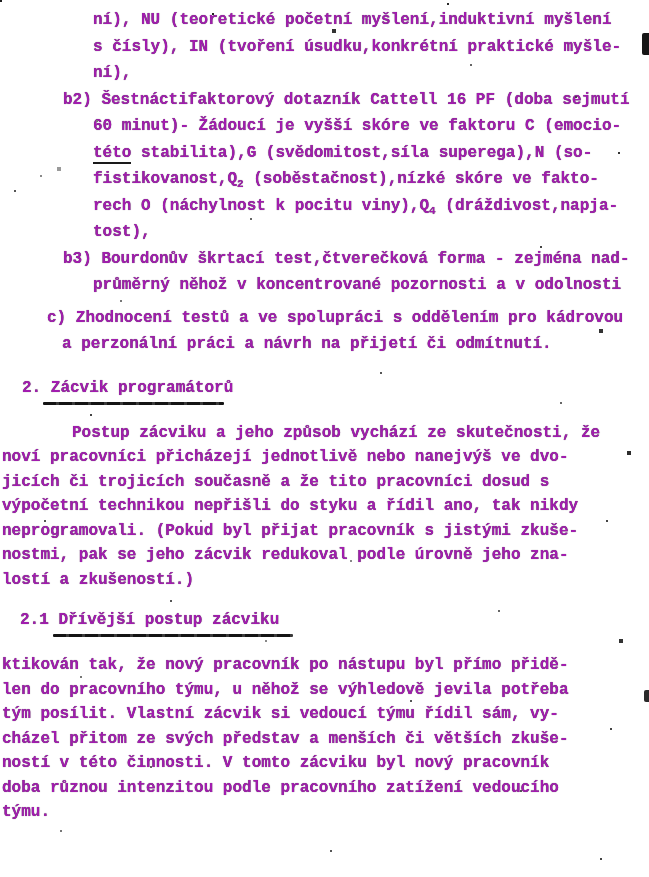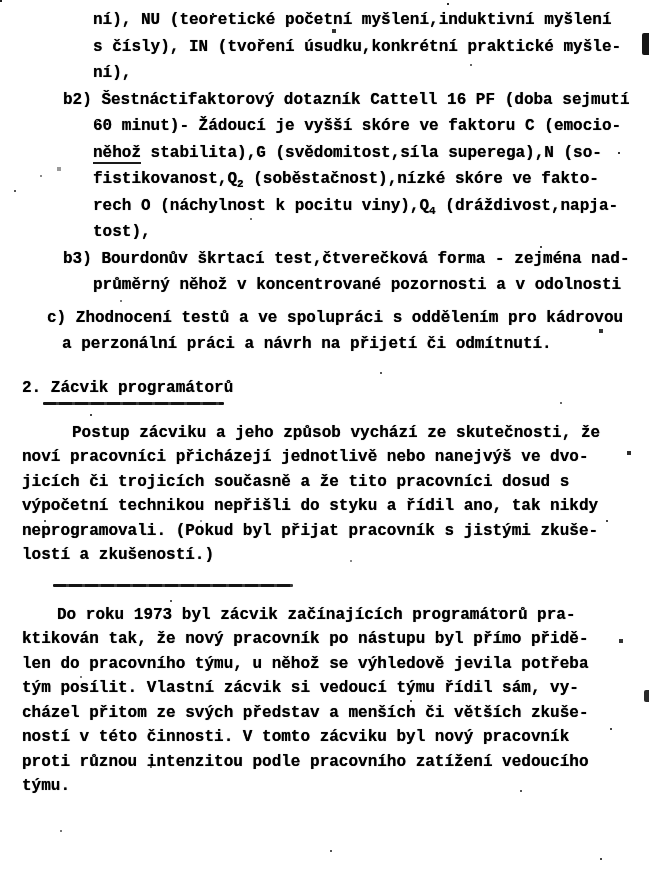--- a/index.html
+++ b/index.html
@@ -8,33 +8,33 @@
     background:#ffffff;
     overflow:hidden;
     position:relative;
     font-family:"Liberation Mono","DejaVu Sans Mono",monospace;
   }
   .doc{
     position:relative;
     width:649px;height:877px;
     padding-top:7px;
     box-sizing:border-box;
-    color:#000000;
+    color:#a21caf;
     font-size:16px;
     font-weight:bold;
     letter-spacing:0;
     text-shadow:0 0 .7px rgba(10,10,10,.85);
   }
   .line{white-space:pre;line-height:26.5px;}
   
   .cont-b{margin-left:93px;}
   .item-b{margin-left:63px;}
   .item-c{margin-left:18px;}
   .cont-c{margin-left:33px;}
-  .p{margin-left:22px;}
+  .p{margin-left:2px;}
   .p-first{margin-left:72px;}
   .p-first2{margin-left:57px;}
   .h2{margin-left:22px;line-height:24px;}
   .h21{margin-left:20px;line-height:24px;}
   
   .blk-c{margin-top:6px;padding-left:29px;}
   .blk-h2{margin-top:18px;}
   .blk-p1{margin-top:16px;}
   .blk-p1 .line{line-height:24.5px;}
   .blk-h21{margin-top:16px;}
@@ -78,21 +78,21 @@
 <div class="doc">
   <div id="doc-host">
       <div class="block blk-list">
         <div class="line cont-b"><span>ní), NU (teoretické početní myšlení,induktivní myšlení</span></div>
         <div class="line cont-b"><span>s čísly), IN (tvoření úsudku,konkrétní praktické myšle-</span></div>
         <div class="line cont-b"><span>ní),</span></div>
       </div>
       <div class="block blk-list">
         <div class="line item-b"><span>b2) Šestnáctifaktorový dotazník Cattell 16 PF (doba sejmutí</span></div>
         <div class="line cont-b"><span>60 minut)- Žádoucí je vyšší skóre ve faktoru C (emocio-</span></div>
-        <div class="line cont-b"><span class="underlined">něhož</span><span> stabilita),G (svědomitost,síla superega),N (so-</span></div>
+        <div class="line cont-b"><span class="underlined">této</span><span> stabilita),G (svědomitost,síla superega),N (so-</span></div>
         <div class="line cont-b"><span>fistikovanost,Q</span><sub class="subscript">2</sub><span> (soběstačnost),nízké skóre ve fakto-</span></div>
         <div class="line cont-b"><span>rech O (náchylnost k pocitu viny),Q</span><sub class="subscript">4</sub><span> (dráždivost,napja-</span></div>
         <div class="line cont-b"><span>tost),</span></div>
       </div>
       <div class="block blk-list">
         <div class="line item-b"><span>b3) Bourdonův škrtací test,čtverečková forma - zejména nad-</span></div>
         <div class="line cont-b"><span>průměrný něhož v koncentrované pozornosti a v odolnosti</span></div>
       </div>
       <div class="block blk-c">
         <div class="line item-c"><span>c) Zhodnocení testů a ve spolupráci s oddělením pro kádrovou</span></div>
@@ -101,33 +101,34 @@
       <div class="block blk-h2">
         <div class="line h2"><span>2. Zácvik programátorů</span></div>
         <div class="h-underline u-h2"></div>
       </div>
       <div class="block blk-p1">
         <div class="line p-first"><span>Postup zácviku a jeho způsob vychází ze skutečnosti, že</span></div>
         <div class="line p"><span>noví pracovníci přicházejí jednotlivě nebo nanejvýš ve dvo-</span></div>
         <div class="line p"><span>jicích či trojicích současně a že tito pracovníci dosud s</span></div>
         <div class="line p"><span>výpočetní technikou nepřišli do styku a řídil ano, tak nikdy</span></div>
         <div class="line p"><span>neprogramovali. (Pokud byl přijat pracovník s jistými zkuše-</span></div>
+        <div class="line p"><span>nostmi, pak se jeho zácvik redukoval podle úrovně jeho zna-</span></div>
         <div class="line p"><span>lostí a zkušeností.)</span></div>
       </div>
       <div class="block blk-h21">
+        <div class="line h21"><span>2.1 Dřívější postup zácviku</span></div>
         <div class="h-underline u-h21"></div>
       </div>
       <div class="block blk-p2">
-        <div class="line p-first2"><span>Do roku 1973 byl zácvik začínajících programátorů pra-</span></div>
         <div class="line p"><span>ktikován tak, že nový pracovník po nástupu byl přímo přidě-</span></div>
         <div class="line p"><span>len do pracovního týmu, u něhož se výhledově jevila potřeba</span></div>
         <div class="line p"><span>tým posílit. Vlastní zácvik si vedoucí týmu řídil sám, vy-</span></div>
         <div class="line p"><span>cházel přitom ze svých představ a menších či větších zkuše-</span></div>
         <div class="line p"><span>ností v této činnosti. V tomto zácviku byl nový pracovník</span></div>
-        <div class="line p"><span>proti různou intenzitou podle pracovního zatížení vedoucího</span></div>
+        <div class="line p"><span>doba různou intenzitou podle pracovního zatížení vedoucího</span></div>
         <div class="line p"><span>týmu.</span></div>
       </div>
     </div>
   <div class="speck-layer">
     <span class="speck"></span>
     <span class="edge-blob-1"></span>
     <span class="edge-blob-2"></span>
   </div>
 </div>
 

